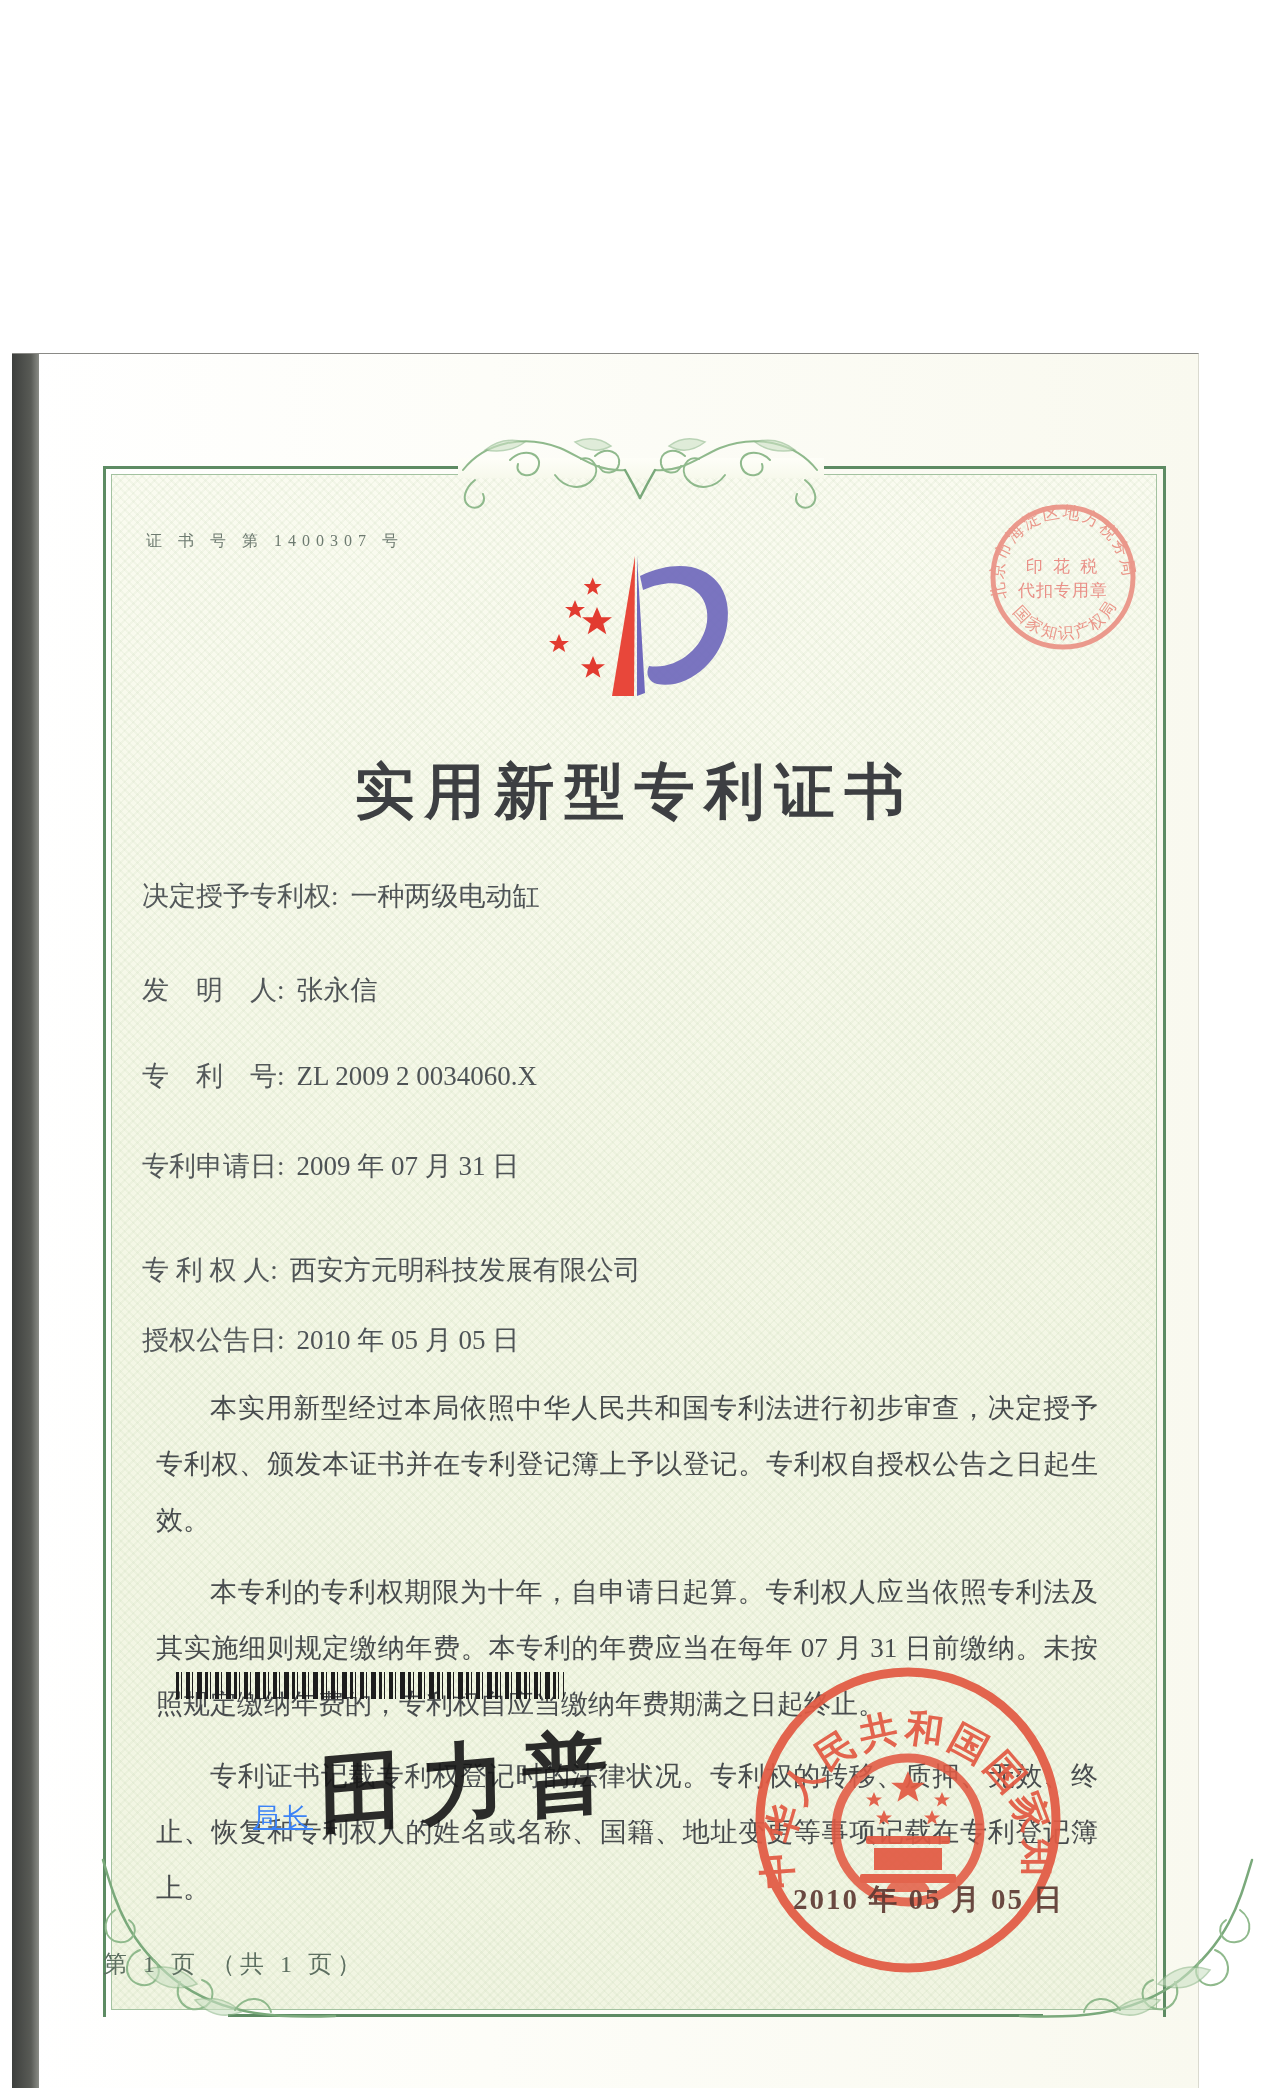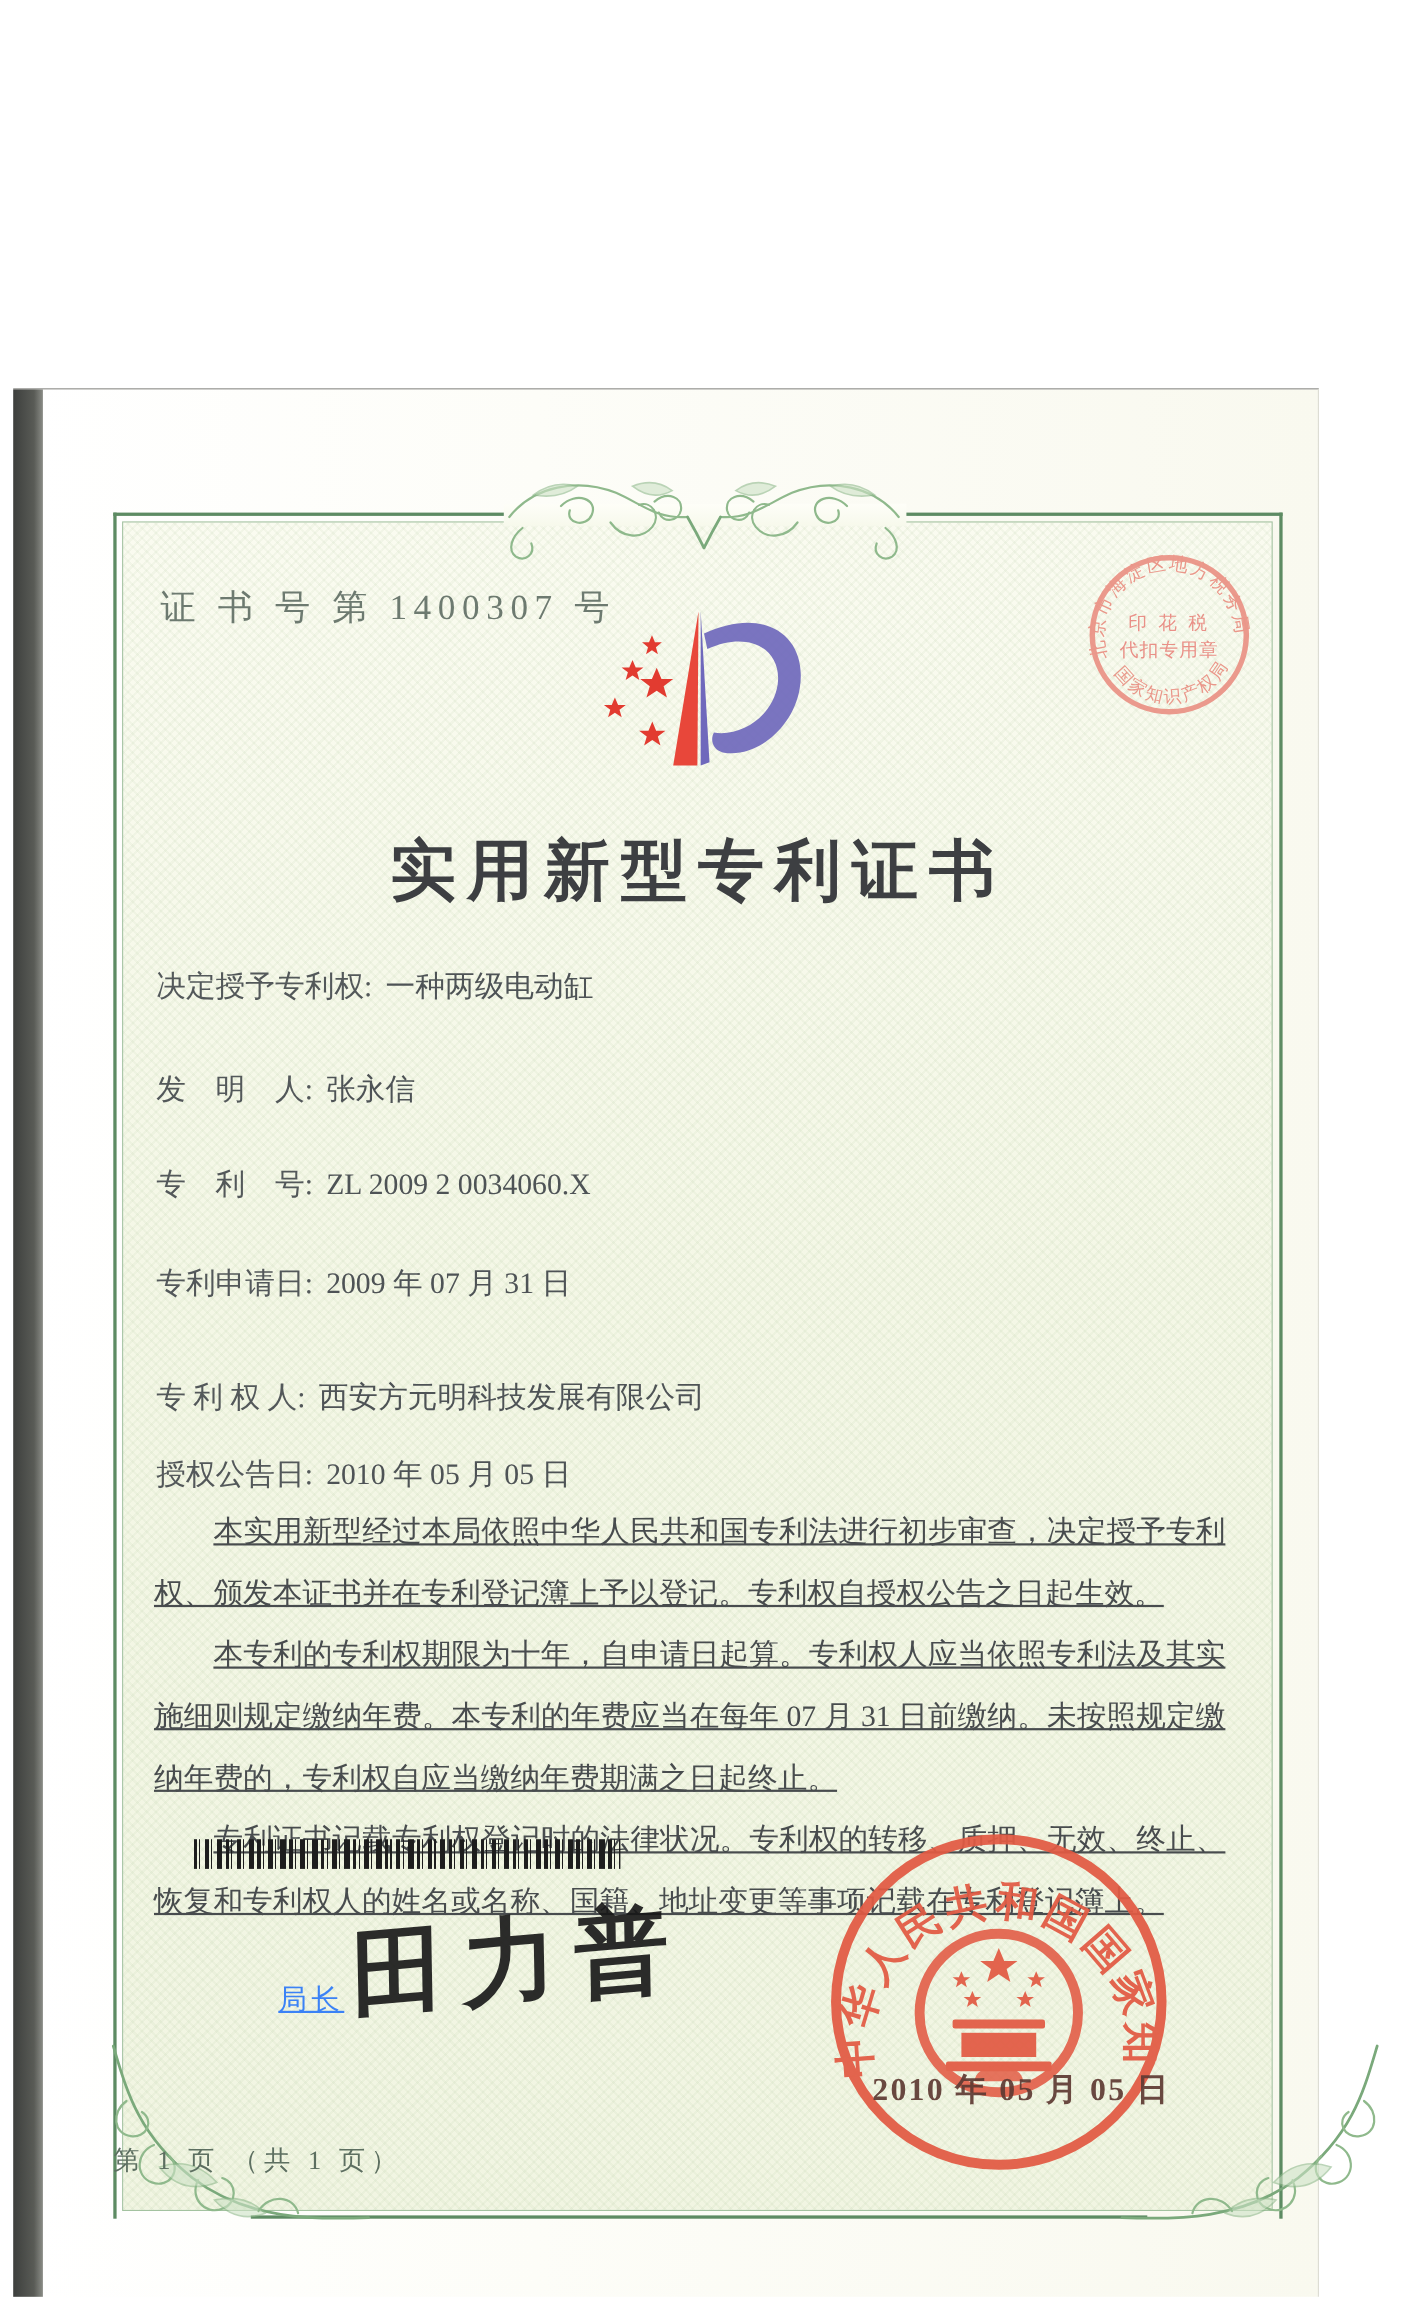--- a/index.html
+++ b/index.html
@@ -15,29 +15,29 @@
   .frame-line{position:absolute;background:#5d8b63;}
   #frame-inner{position:absolute;left:111px;top:474px;width:1044px;height:1534px;
                border:1px solid #a3c2a0;
                background:
                  repeating-linear-gradient(45deg,rgba(140,175,120,0.07) 0 2px,transparent 2px 6px),
                  repeating-linear-gradient(-45deg,rgba(140,175,120,0.07) 0 2px,transparent 2px 6px),
                  linear-gradient(180deg,#fafbf0 0%,#f4f7e6 45%,#f1f5e2 100%);}
   #ornament-mask{position:absolute;left:458px;top:458px;width:366px;height:20px;
                  background:linear-gradient(180deg,#fefef8,#f7f9ec);}
   .txt{position:absolute;color:#4c5150;}
-  #cert-no{left:146px;top:531px;font-size:32px;letter-spacing:6px;color:#6d7a70;}
+  #cert-no{left:146px;top:531px;font-size:16px;letter-spacing:6px;color:#6d7a70;}
   #title{left:103px;top:716px;width:1063px;text-align:center;font-size:60px;font-weight:600;
          letter-spacing:10px;color:#3d3f42;margin-top:36px;}
   .field{position:absolute;left:142px;font-size:27px;color:#53585a;white-space:nowrap;}
   .field .val{margin-left:12px;color:#4e5356;}
   #f0{top:878px;} #f1{top:972px;} #f2{top:1058px;} #f3{top:1148px;} #f4{top:1252px;} #f5{top:1322px;}
   #body-text{position:absolute;left:140px;top:1364px;width:974px;font-size:27px;line-height:56px;
              color:#484c4e;text-align:justify;}
-  #body-text p{margin:0;text-indent:2em;text-decoration:underline;}
+  #body-text p{margin:16px;text-indent:2em;}
   #barcode{position:absolute;left:176px;top:1672px;width:388px;height:27px;
            background-image:repeating-linear-gradient(90deg,
              #1d1d1d 0 3px,rgba(0,0,0,0) 3px 5px,
              #1d1d1d 5px 6px,rgba(0,0,0,0) 6px 10px,
              #1d1d1d 10px 14px,rgba(0,0,0,0) 14px 16px,
              #1d1d1d 16px 17px,rgba(0,0,0,0) 17px 21px,
              #1d1d1d 21px 26px,rgba(0,0,0,0) 26px 29px);}
   #director-label{left:253px;top:1800px;font-size:26px;letter-spacing:4px;color:#3b82f6;text-decoration:underline;}
   #signature{position:absolute;left:318px;top:1738px;font-size:86px;font-weight:600;color:#161616;
              letter-spacing:16px;transform:rotate(-5deg) skewX(-4deg);transform-origin:left top;

